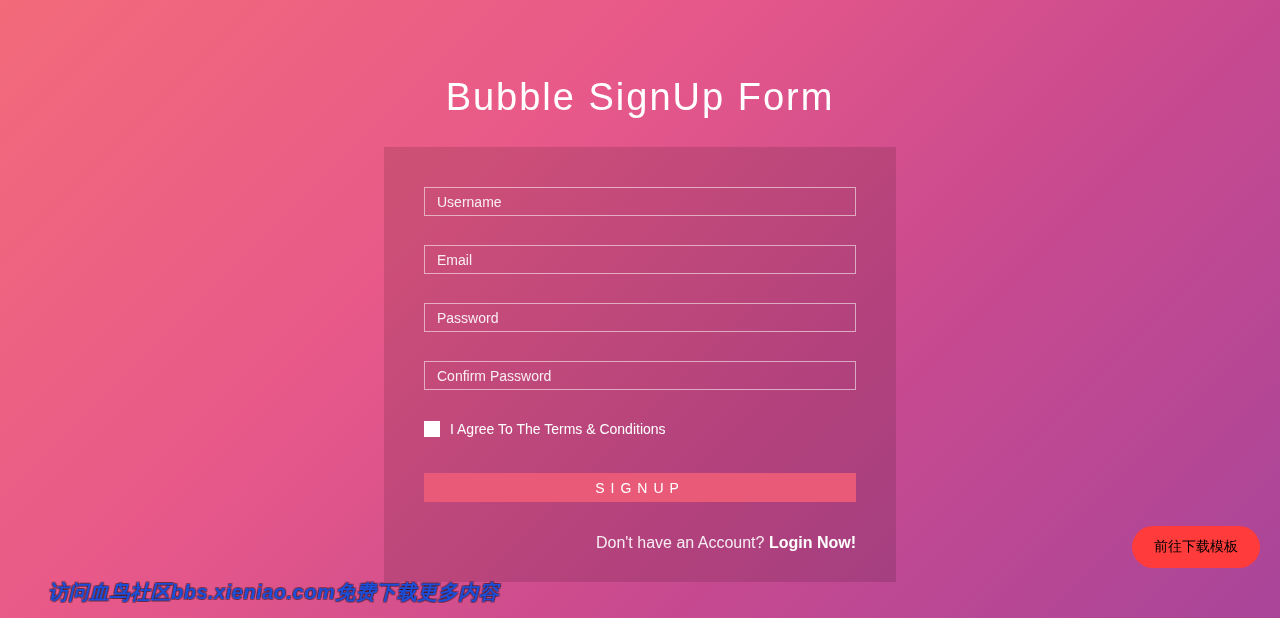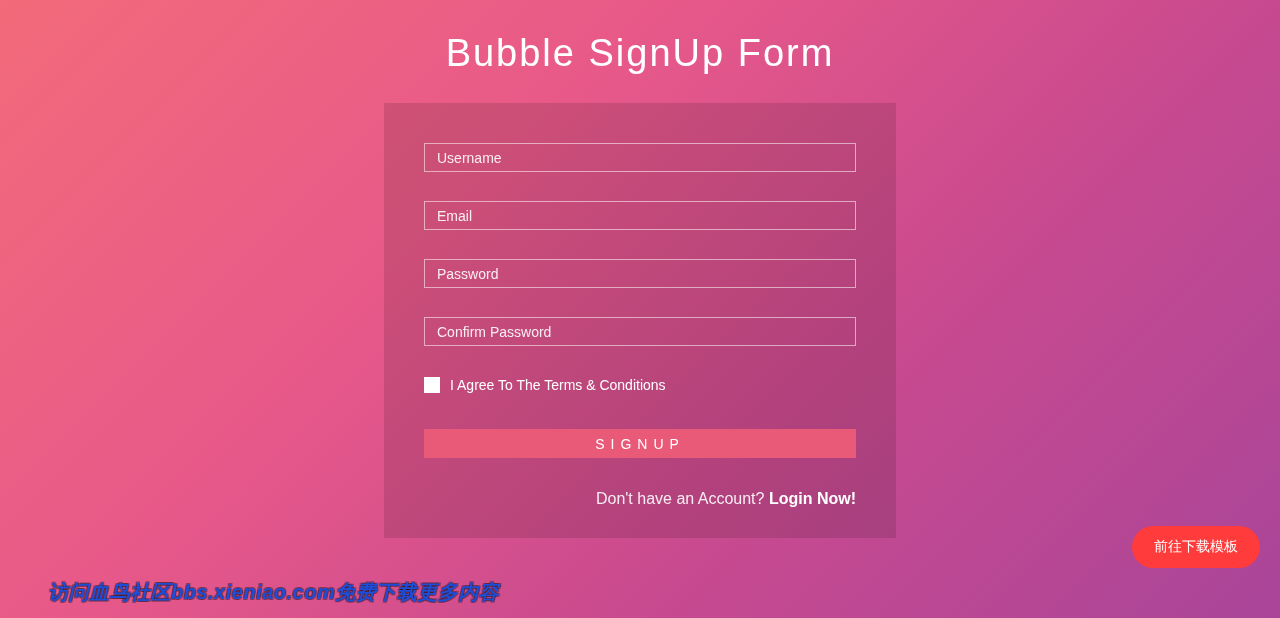--- a/index.html
+++ b/index.html
@@ -14,21 +14,21 @@
       font-family: -apple-system, BlinkMacSystemFont, 'Segoe UI', Arial, sans-serif;
       position: relative;
       overflow: hidden;
     }
     .page-title {
       text-align: center;
       color: #ffffff;
       font-size: 38px;
       font-weight: 300;
       letter-spacing: 2px;
-      padding-top: 32px;
+      padding-top: 76px;
       padding-bottom: 28px;
     }
     .form-card {
       width: 512px;
       margin: 0 auto;
       background: rgba(0, 0, 0, 0.12);
       padding: 40px;
       padding-bottom: 30px;
     }
     .input-field {
@@ -90,21 +90,21 @@
     .login-link {
       color: #ffffff;
       font-weight: 600;
       cursor: pointer;
     }
     .download-btn {
       position: absolute;
       right: 20px;
       bottom: 50px;
       background: #ff3b3b;
-      color: #ffffff;
+      color: #000000;
       border: none;
       border-radius: 22px;
       padding: 12px 22px;
       font-size: 14px;
       cursor: pointer;
     }
     .watermark {
       position: absolute;
       left: 48px;
       bottom: 12px;

